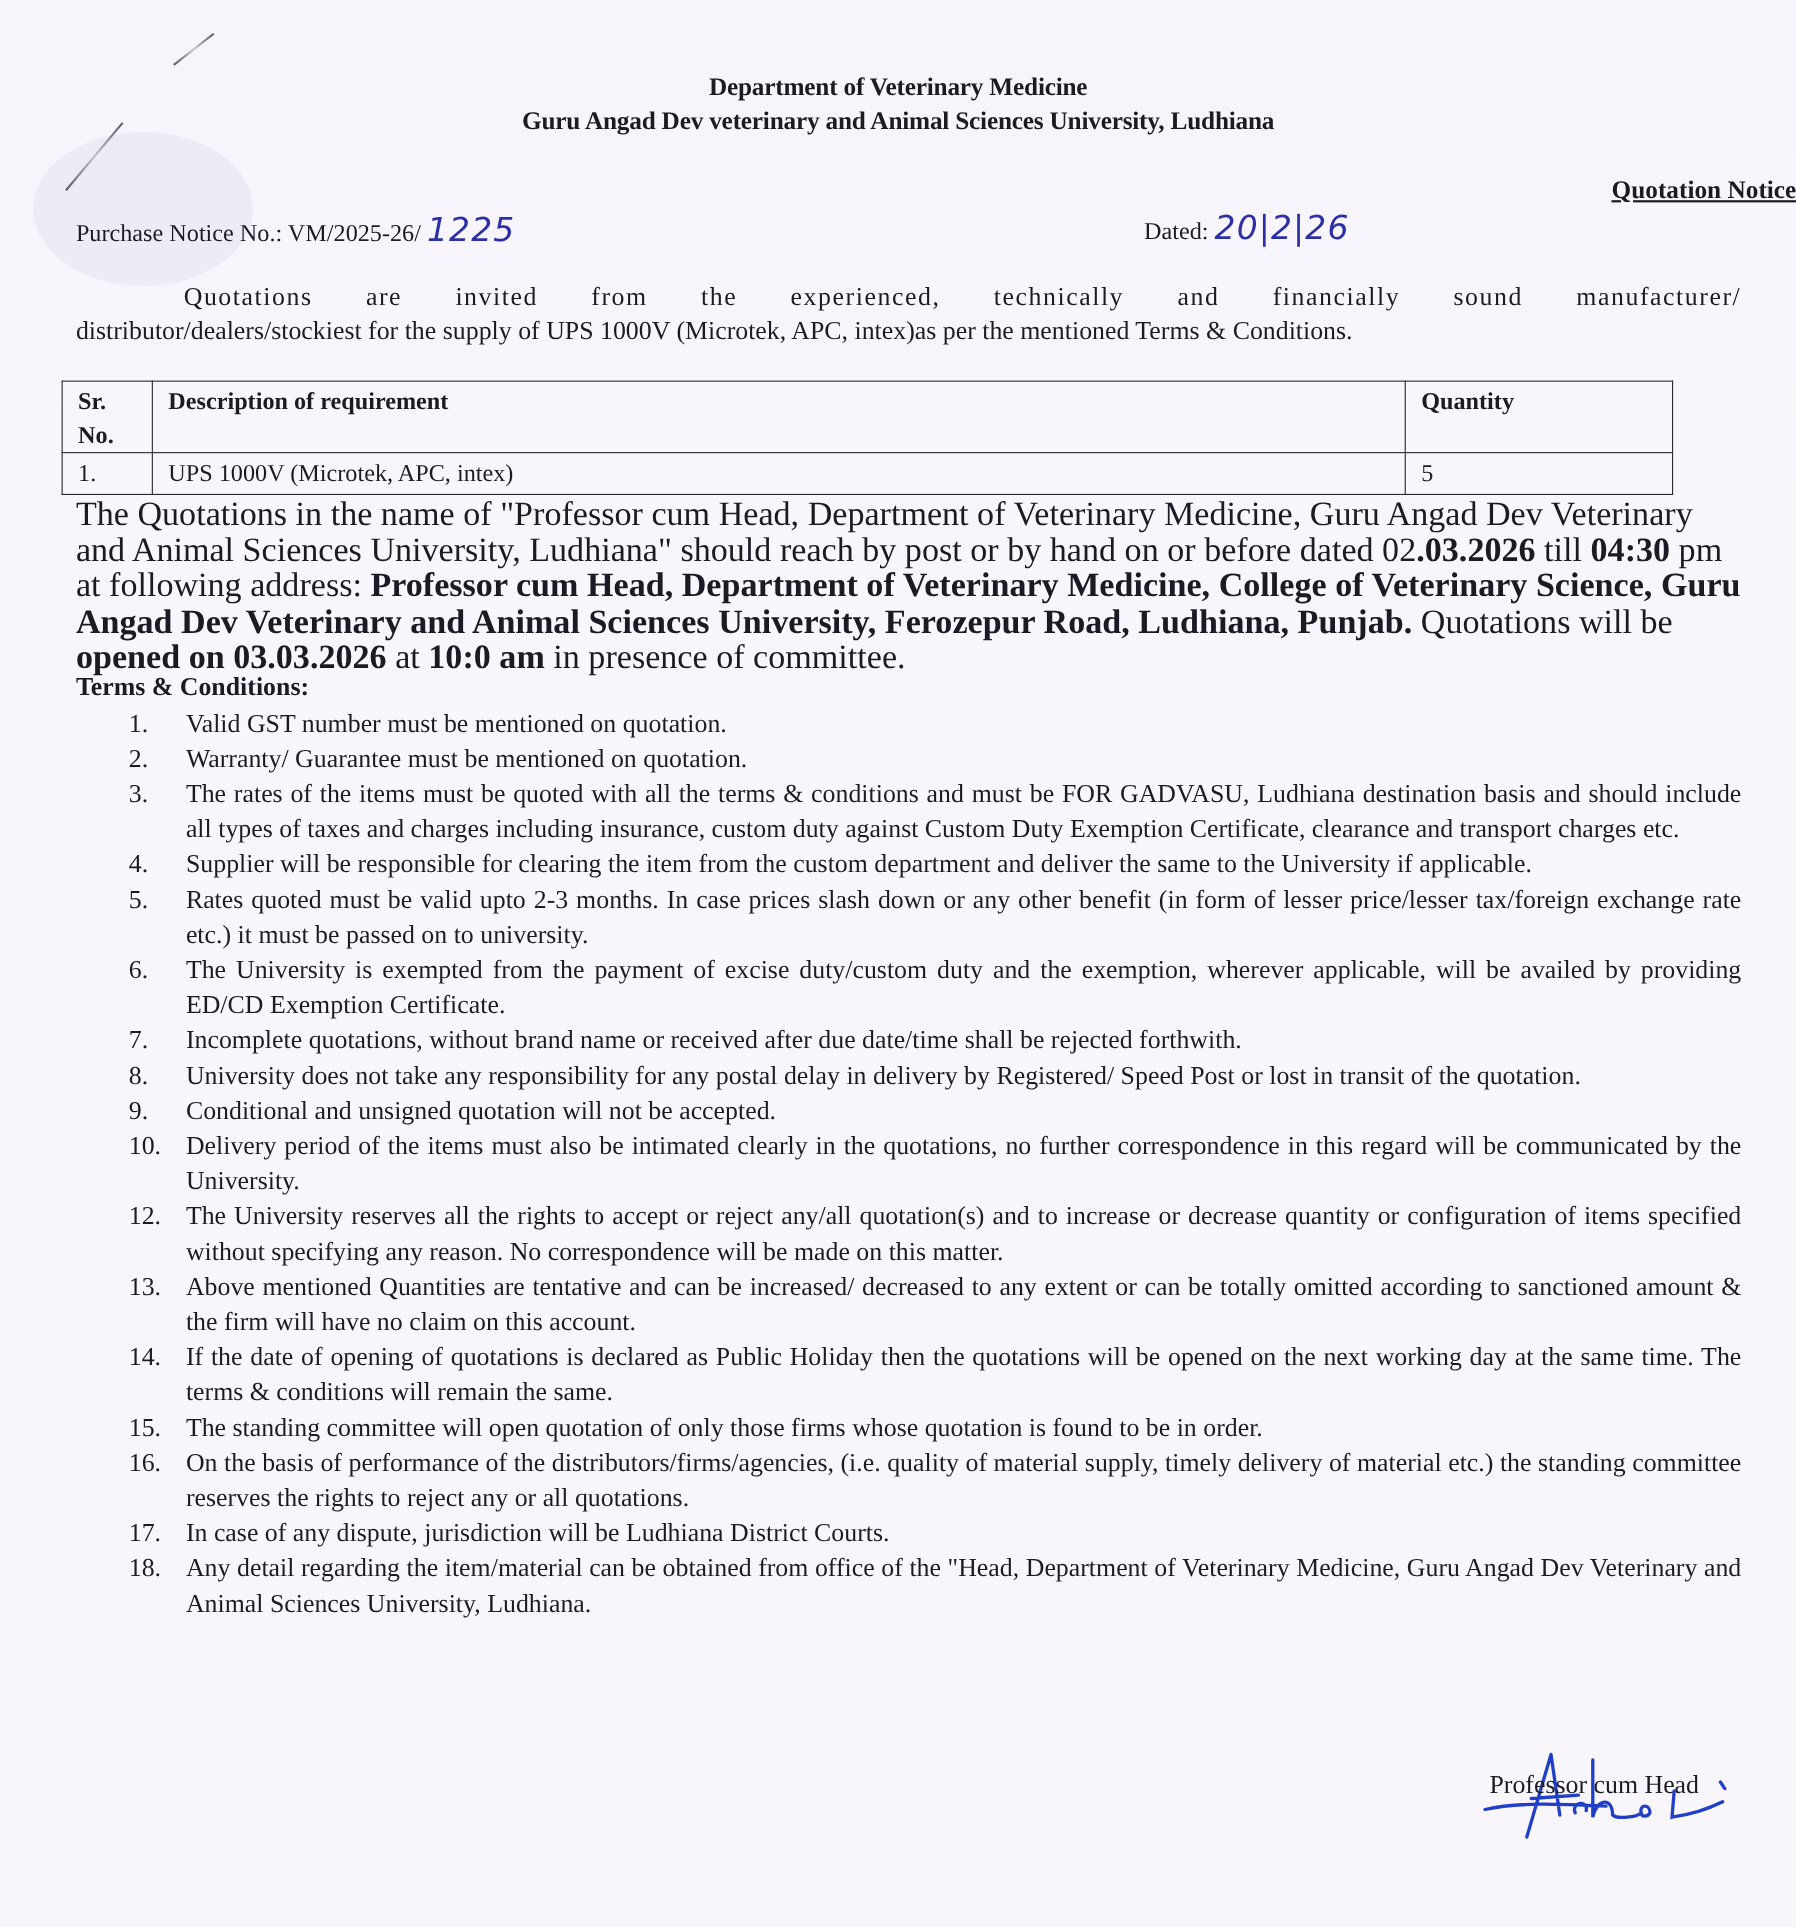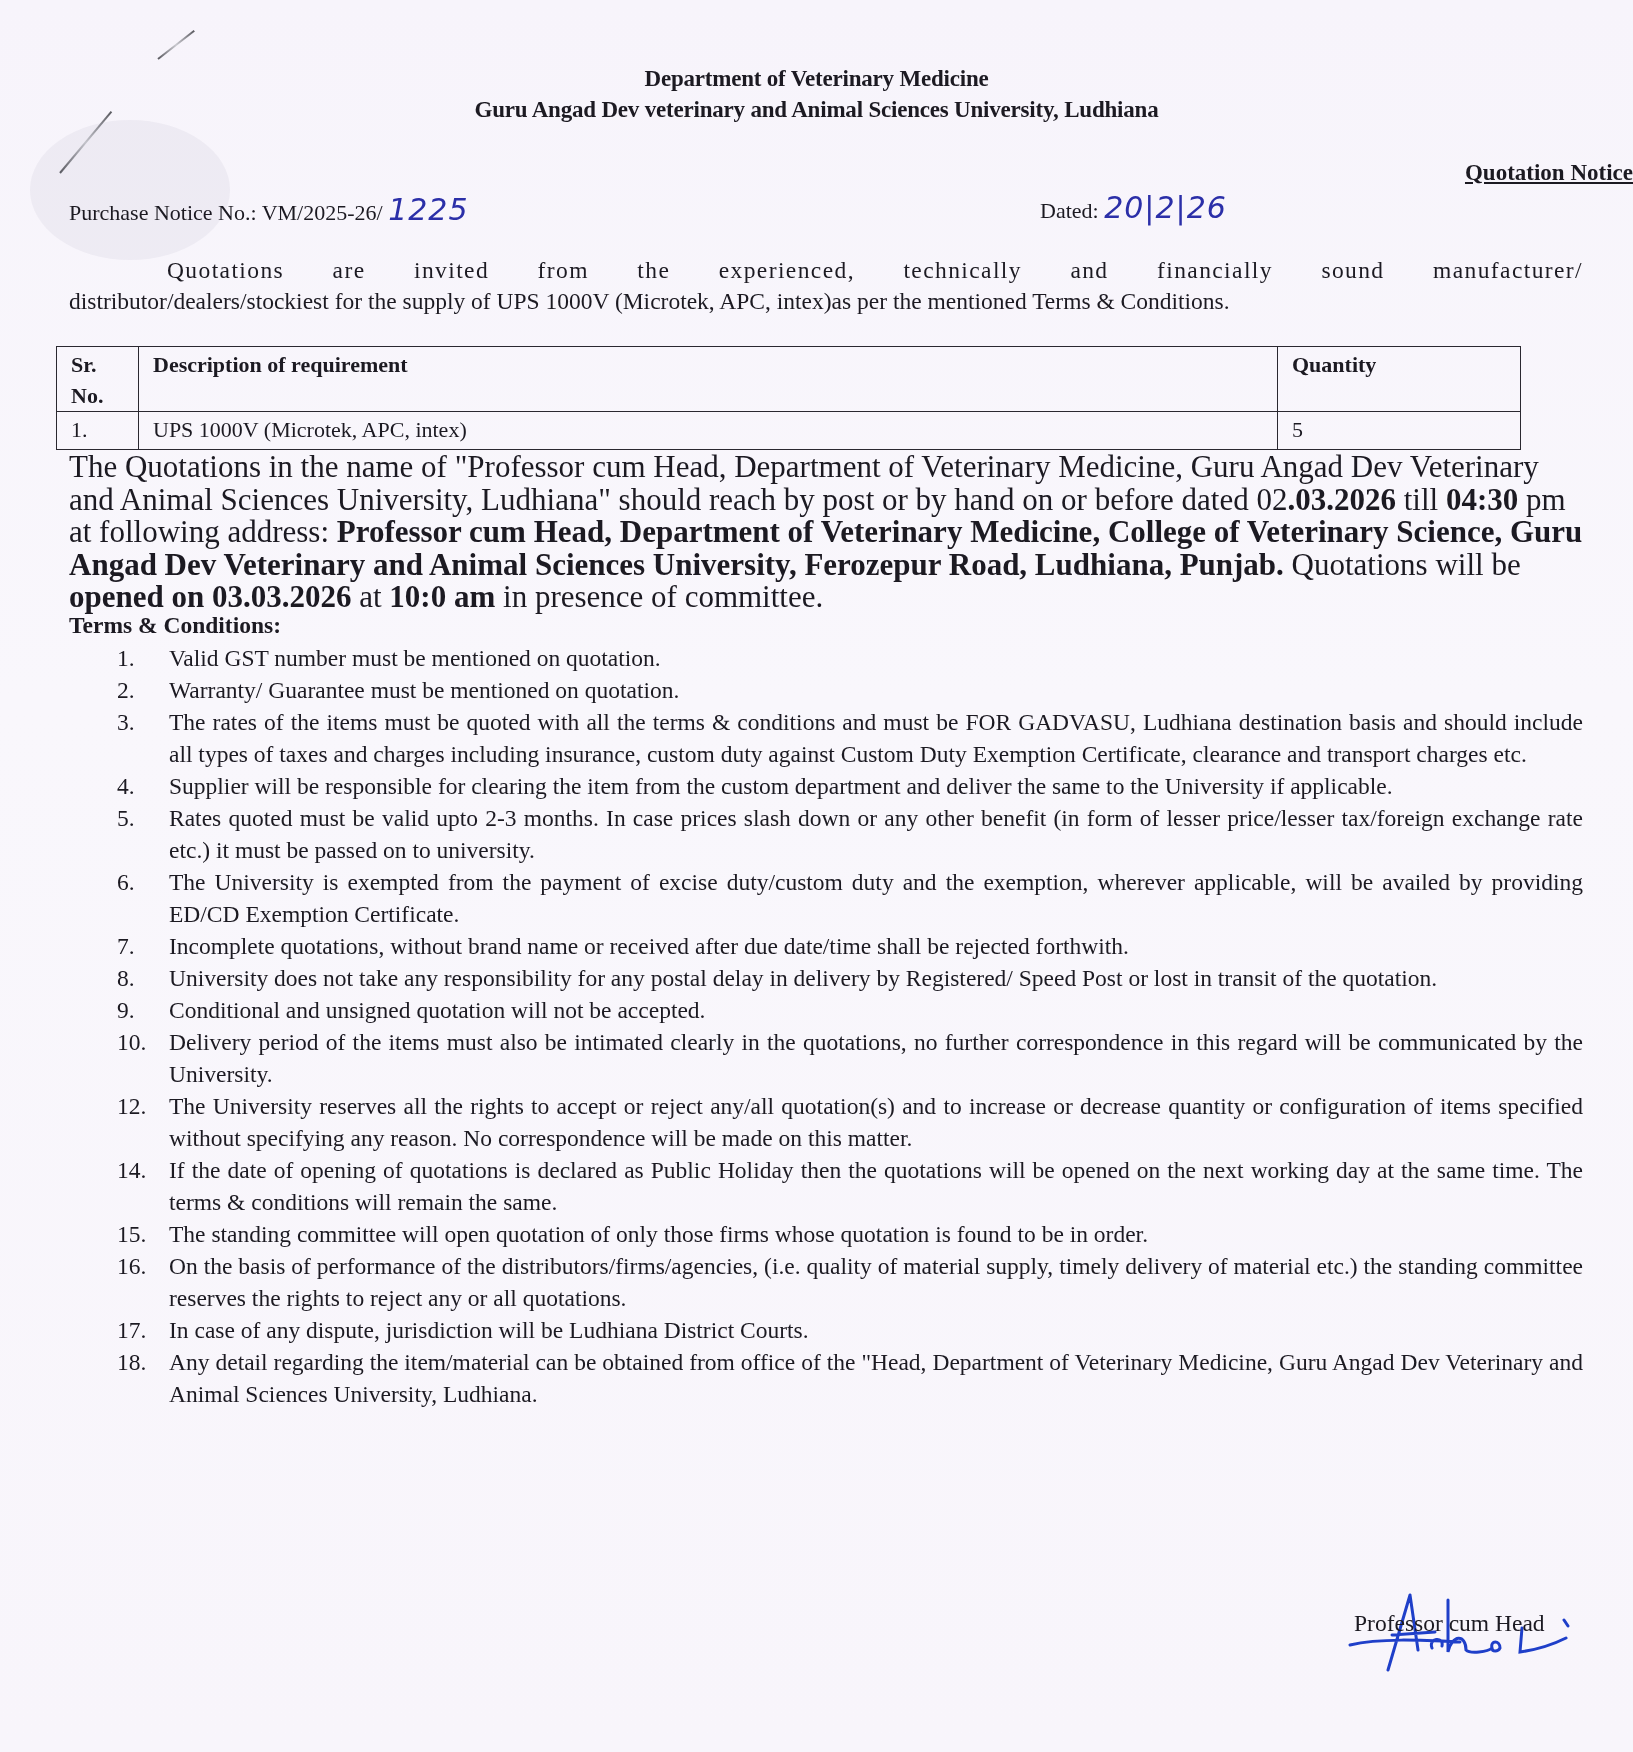--- a/index.html
+++ b/index.html
@@ -123,20 +123,21 @@
       <li><span class="num">2.</span><span>Warranty/ Guarantee must be mentioned on quotation.</span></li>
       <li><span class="num">3.</span><span>The rates of the items must be quoted with all the terms &amp; conditions and must be FOR GADVASU, Ludhiana destination basis and should include all types of taxes and charges including insurance, custom duty against Custom Duty Exemption Certificate, clearance and transport charges etc.</span></li>
       <li><span class="num">4.</span><span>Supplier will be responsible for clearing the item from the custom department and deliver the same to the University if applicable.</span></li>
       <li><span class="num">5.</span><span>Rates quoted must be valid upto 2-3 months. In case prices slash down or any other benefit (in form of lesser price/lesser tax/foreign exchange rate etc.) it must be passed on to university.</span></li>
       <li><span class="num">6.</span><span>The University is exempted from the payment of excise duty/custom duty and the exemption, wherever applicable, will be availed by providing ED/CD Exemption Certificate.</span></li>
       <li><span class="num">7.</span><span>Incomplete quotations, without brand name or received after due date/time shall be rejected forthwith.</span></li>
       <li><span class="num">8.</span><span>University does not take any responsibility for any postal delay in delivery by Registered/ Speed Post or lost in transit of the quotation.</span></li>
       <li><span class="num">9.</span><span>Conditional and unsigned quotation will not be accepted.</span></li>
       <li><span class="num">10.</span><span>Delivery period of the items must also be intimated clearly in the quotations, no further correspondence in this regard will be communicated by the University.</span></li>
       <li><span class="num">12.</span><span>The University reserves all the rights to accept or reject any/all quotation(s) and to increase or decrease quantity or configuration of items specified without specifying any reason. No correspondence will be made on this matter.</span></li>
+      <li><span class="num">13.</span><span>Above mentioned Quantities are tentative and can be increased/ decreased to any extent or can be totally omitted according to sanctioned amount &amp; the firm will have no claim on this account.</span></li>
       <li><span class="num">14.</span><span>If the date of opening of quotations is declared as Public Holiday then the quotations will be opened on the next working day at the same time. The terms &amp; conditions will remain the same.</span></li>
       <li><span class="num">15.</span><span>The standing committee will open quotation of only those firms whose quotation is found to be in order.</span></li>
       <li><span class="num">16.</span><span>On the basis of performance of the distributors/firms/agencies, (i.e. quality of material supply, timely delivery of material etc.) the standing committee reserves the rights to reject any or all quotations.</span></li>
       <li><span class="num">17.</span><span>In case of any dispute, jurisdiction will be Ludhiana District Courts.</span></li>
       <li><span class="num">18.</span><span>Any detail regarding the item/material can be obtained from office of the "Head, Department of Veterinary Medicine, Guru Angad Dev Veterinary and Animal Sciences University, Ludhiana.</span></li>
     </ol>
 
   <svg class="sig" viewBox="0 0 240 90">
     <path d="M10 55 C 40 48, 80 50, 120 52 M 70 5 L 48 80 M 70 5 L 78 60 M 52 45 L 95 42 M 92 58 C 88 48, 104 46, 102 56 M 108 10 L 108 62 C 112 44, 126 44, 126 60 C 130 64, 148 62, 152 58 M 152 58 C 150 50, 160 50, 160 58 C 158 62, 152 62, 152 58 M 182 38 L 180 62 C 194 60, 210 56, 226 48 M 224 30 L 228 36" fill="none" stroke="#1f3fc9" stroke-width="3" stroke-linecap="round"></path>
   </svg>

